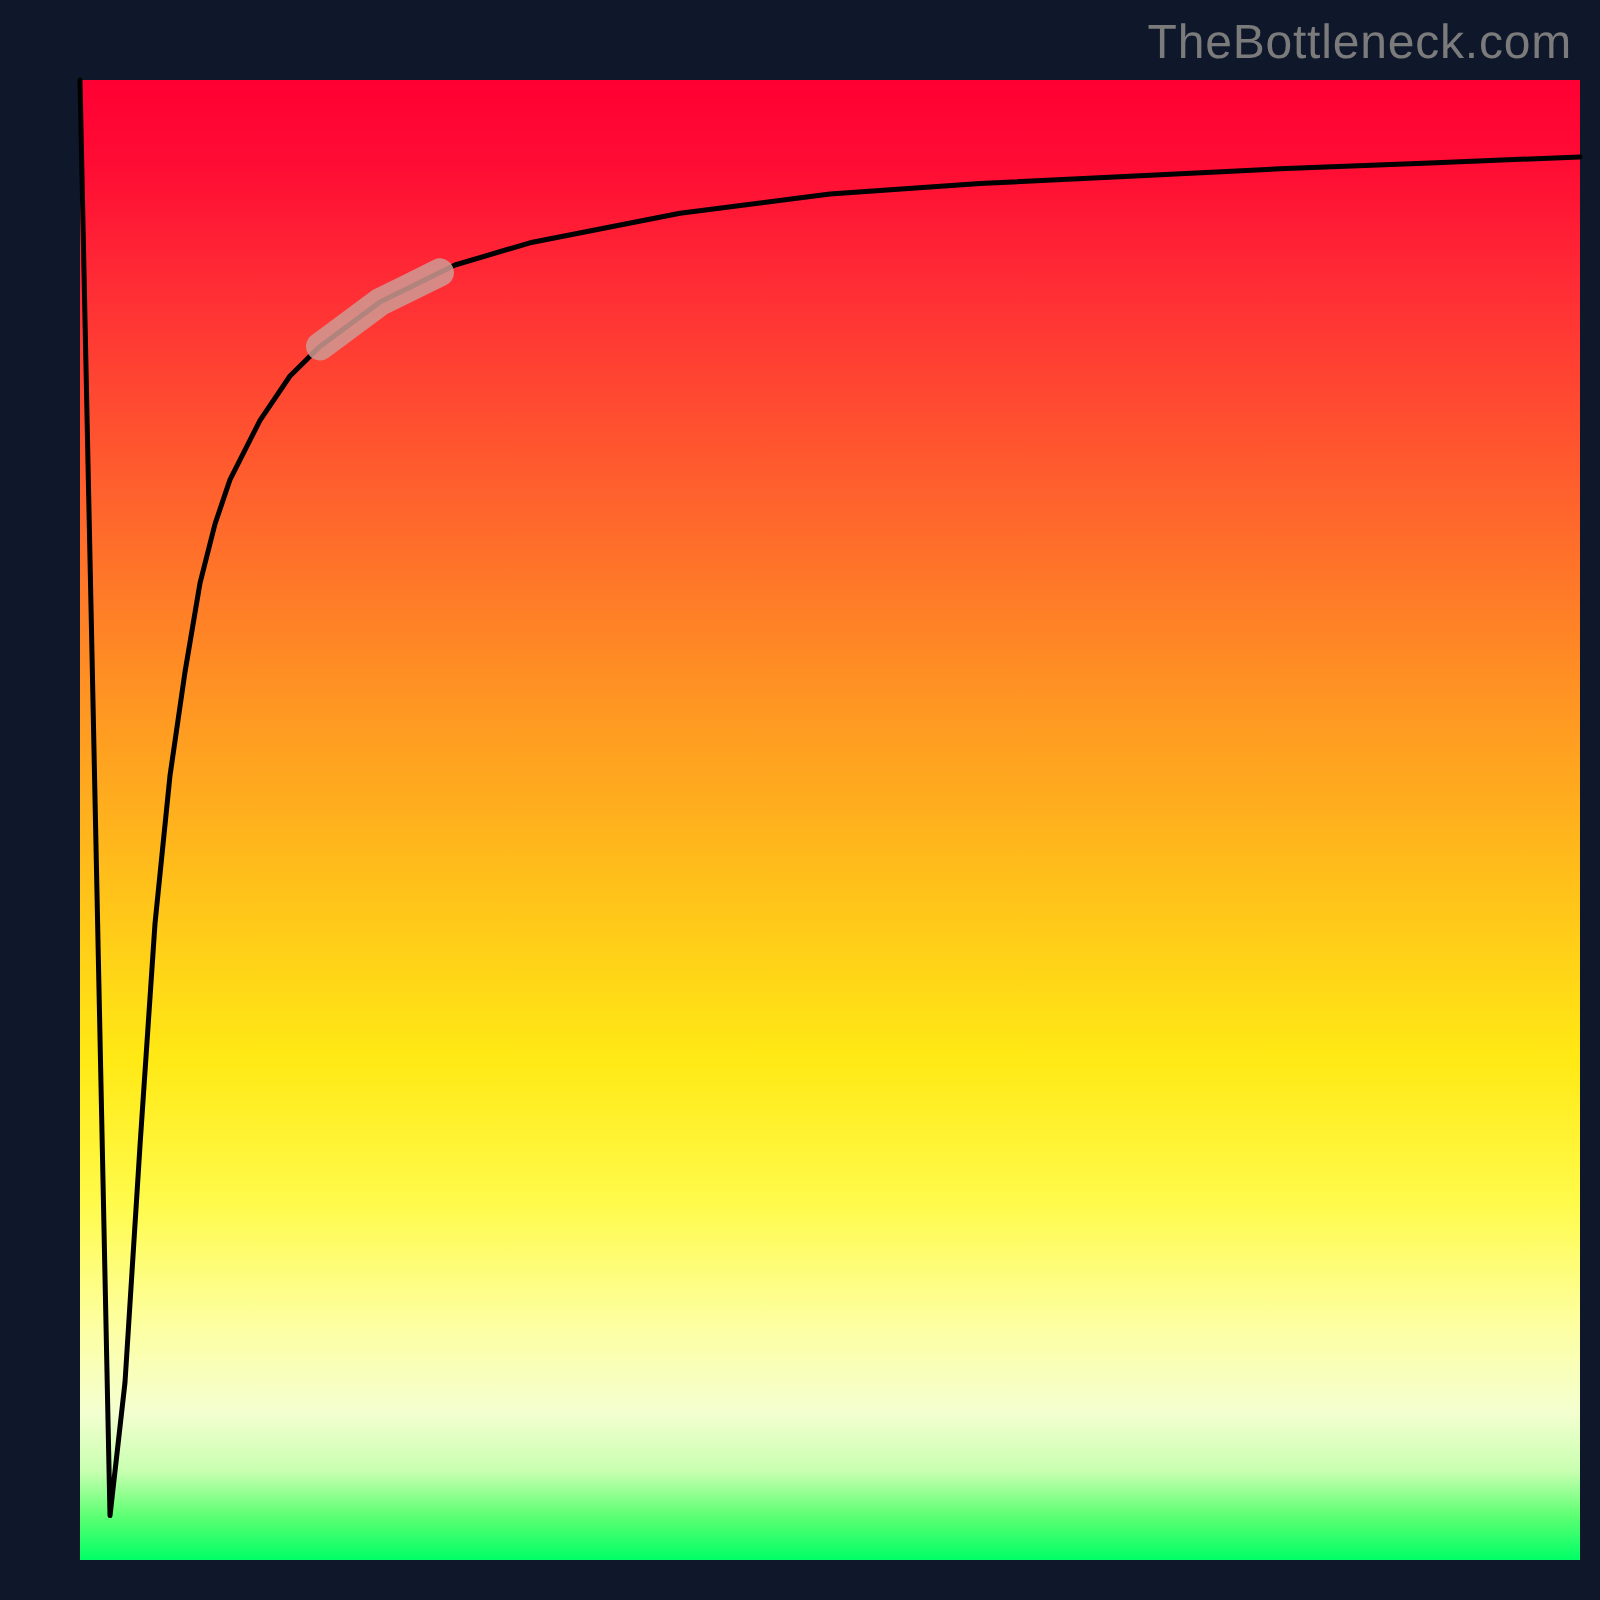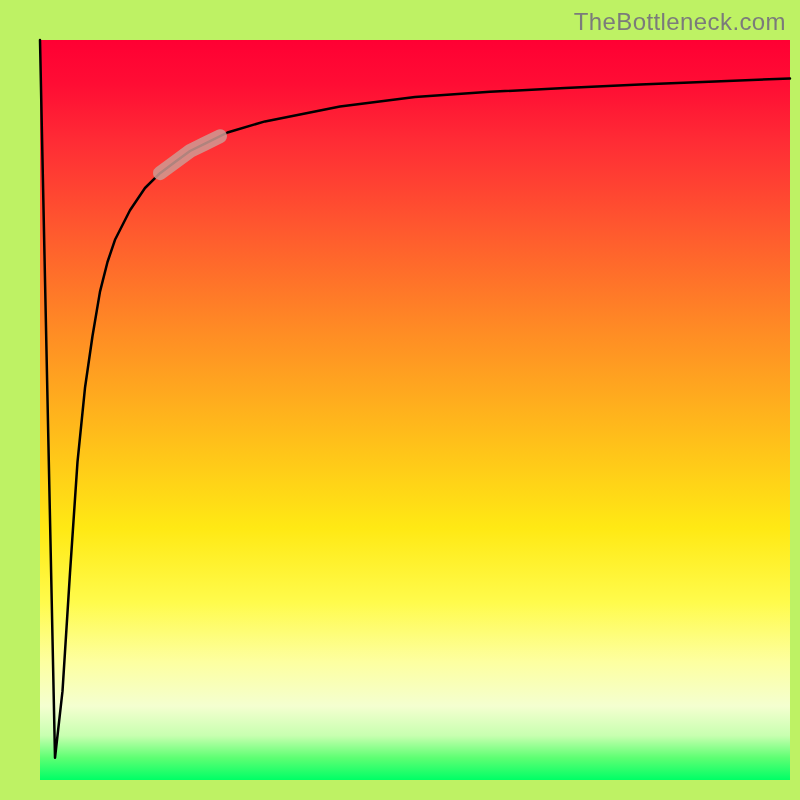--- a/index.html
+++ b/index.html
@@ -9,21 +9,21 @@
     height: 800px;
     background: #000;
     overflow: hidden;
   }
   .frame {
     position: absolute;
     left: 0;
     top: 0;
     width: 800px;
     height: 800px;
-    background: #bef264;
+    background: #0f172a;
   }
   .plot {
     position: absolute;
     left: 40px;
     top: 40px;
     width: 750px;
     height: 740px;
     
     background: linear-gradient(
       to bottom,

